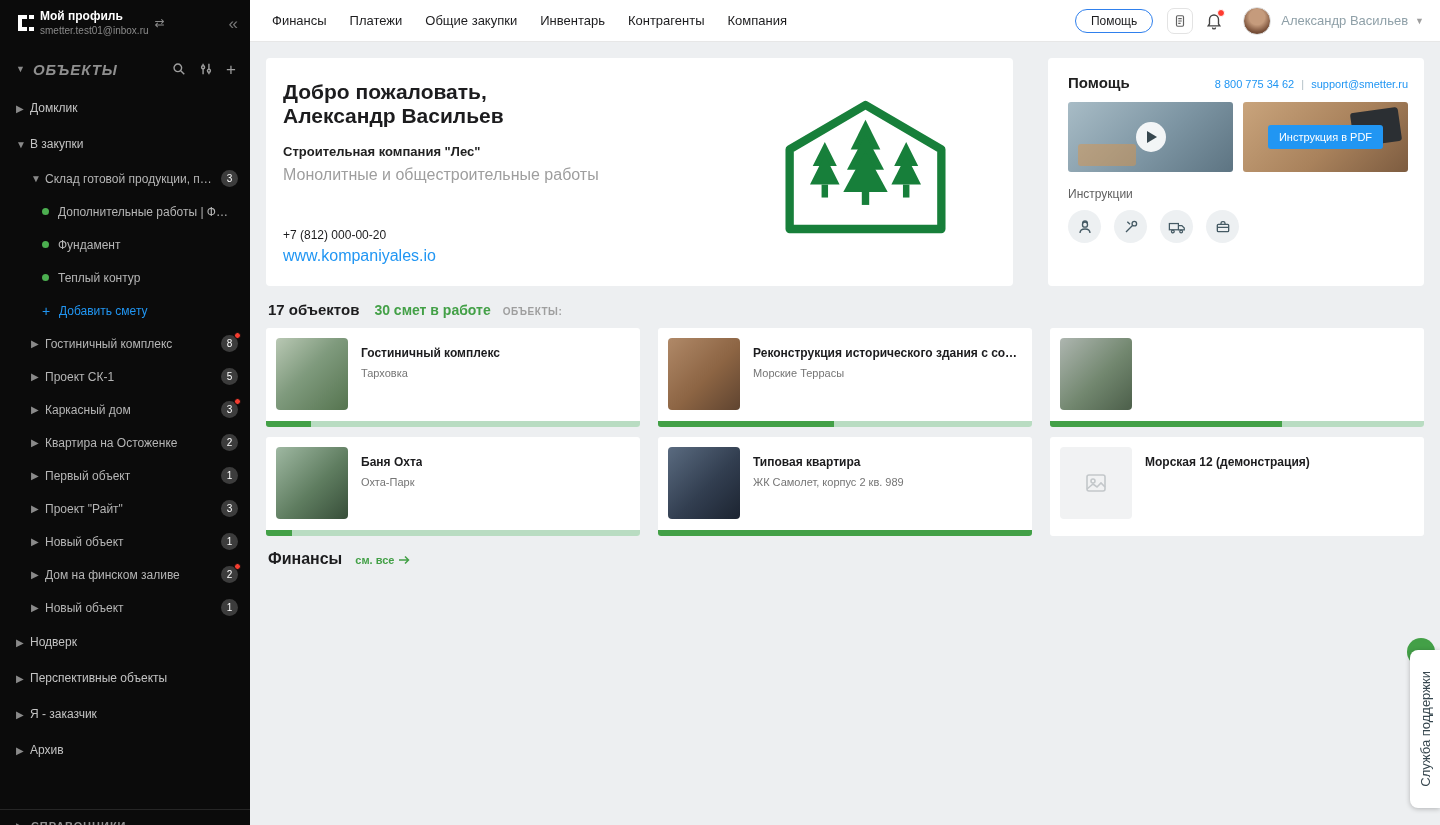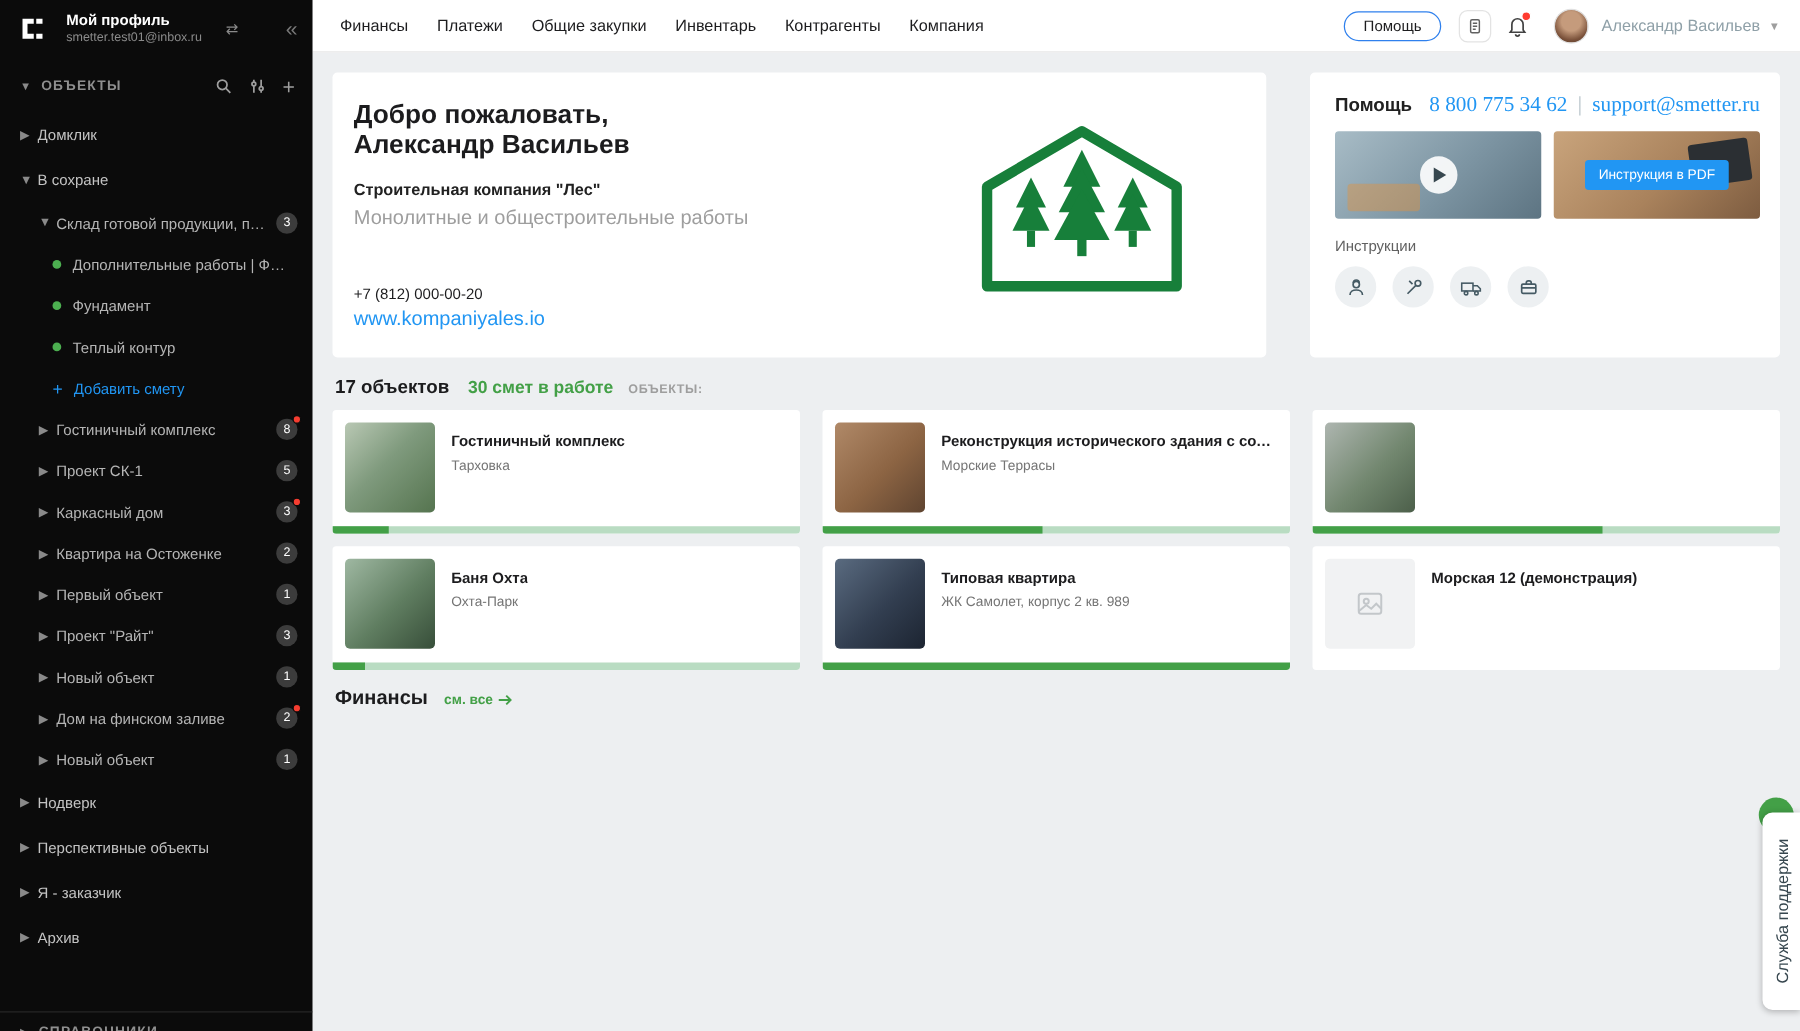--- a/index.html
+++ b/index.html
@@ -2,32 +2,32 @@
 <html><head>
 <meta charset="utf-8">
 <style>
   * { box-sizing: border-box; margin: 0; padding: 0; }
   html,body { width:1440px; height:825px; overflow:hidden; }
   body { font-family:"Liberation Sans", sans-serif; background:#edeff1; position:relative; color:#212121; }
   .clickable { cursor:pointer; }
 
   
   .sidebar { position:absolute; left:0; top:0; width:250px; height:825px; background:#0b0b0b; overflow:hidden; z-index:5; }
-  .profile-row { height:46px; display:flex; align-items:center; padding:0 12px 0 14px; gap:15px; }
+  .profile-row { height:46px; display:flex; align-items:center; padding:0 12px 0 14px; gap:2px; }
   .logo-mark { width:24px; height:24px; flex:0 0 auto; }
   .profile-text { line-height:1.2; }
   .profile-title { font-size:12px; font-weight:bold; color:#ffffff; }
   .profile-email { font-size:10px; color:#8a8a8a; margin-top:2px; }
   .swap-icon { color:#8a8a8a; font-size:12px; margin-left:4px; }
   .profile-spacer { flex:1; }
   .collapse-icon { color:#787878; font-size:17px; line-height:1; }
 
   .objects-header { display:flex; align-items:center; height:30px; margin-top:8px; padding:0 14px 0 16px; }
   .objects-header .caret { color:#8a8a8a; font-size:9px; margin-right:8px; }
-  .objects-header .hdr-label { font-size:11px; font-weight:bold; letter-spacing:1px; color:#8f8f8f; flex:1; }
+  .objects-header .hdr-label { font-size:15px; font-weight:bold; letter-spacing:1px; color:#8f8f8f; flex:1;font-style:italic; }
   .hdr-icons { display:flex; align-items:center; gap:13px; color:#9e9e9e; }
   .hdr-icons svg { display:block; }
   .hdr-plus { font-size:17px; color:#9e9e9e; line-height:1; }
 
   .tree { margin-top:6px; }
   .tree-row { display:flex; align-items:center; height:33px; padding-right:12px; color:#b5b5b5; font-size:12px; position:relative; }
   .tree-row.lvl0 { padding-left:16px; height:36px; color:#c3c3c3; }
   .tree-row.lvl1 { padding-left:31px; }
   .tree-row.lvl2 { padding-left:42px; }
   .tree-row .chev { width:14px; flex:0 0 auto; font-size:10px; color:#8a8a8a; }
@@ -64,21 +64,21 @@
   .welcome-h { font-size:21px; font-weight:bold; line-height:1.15; color:#1c1c1e; }
   .welcome-company { font-size:13px; font-weight:bold; margin-top:16px; }
   .welcome-desc { font-size:16px; color:#9e9e9e; margin-top:7px; }
   .welcome-phone { font-size:12px; color:#1c1c1e; margin-top:44px; }
   .welcome-site { font-size:16px; color:#2196f3; margin-top:5px; display:inline-block; }
   .welcome-logo { position:absolute; right:55px; top:34px; }
 
   .help-card { width:376px; height:228px; padding:16px 16px 0 20px; }
   .help-top { display:flex; align-items:baseline; justify-content:space-between; }
   .help-title { font-size:15px; font-weight:bold; }
-  .help-contacts { font-size:17px; color:#2196f3; white-space:nowrap;font-family:Liberation Serif, serif; }
+  .help-contacts { font-size:11px; color:#2196f3; white-space:nowrap; }
   .help-contacts .sep { color:#b0bec5; margin:0 4px; }
   .thumb-row { display:flex; gap:10px; margin-top:11px; }
   .help-thumb { flex:1; height:70px; border-radius:3px; position:relative; display:flex; align-items:center; justify-content:center; overflow:hidden; }
   .video-thumb { background:linear-gradient(135deg,#a8bcc6 0%,#7d95a3 55%,#5d7482 100%); }
   .video-thumb .blob { position:absolute; left:10px; bottom:6px; width:58px; height:22px; background:rgba(224,146,64,.45); border-radius:3px; }
   .play-btn { width:30px; height:30px; border-radius:50%; background:rgba(255,255,255,.9); display:flex; align-items:center; justify-content:center; position:relative; z-index:1; }
   .play-btn .tri { width:0; height:0; border-left:10px solid #37474f; border-top:6px solid transparent; border-bottom:6px solid transparent; margin-left:3px; }
   .pdf-thumb { background:linear-gradient(135deg,#c9a47c 0%,#a9825c 55%,#7d5c40 100%); }
   .pdf-thumb .tablet { position:absolute; right:8px; top:8px; width:48px; height:34px; background:#2b2f33; border-radius:3px; transform:rotate(-8deg); }
   .pdf-btn { position:relative; z-index:1; background:#2196f3; color:#fff; font-size:11px; padding:6px 11px; border-radius:3px; border:none; font-family:inherit; white-space:nowrap; }
@@ -150,21 +150,21 @@
     </span>
   </div>
 
   <nav class="tree">
       <div class="tree-row clickable lvl0">
         <span class="chev">▶</span>
         <span class="tree-label">Домклик</span>
       </div>
       <div class="tree-row clickable lvl0">
         <span class="chev">▼</span>
-        <span class="tree-label">В сохране</span>
+        <span class="tree-label">В закупки</span>
       </div>
       <div class="tree-row clickable lvl1">
         <span class="chev">▼</span>
         <span class="tree-label">Склад готовой продукции, пгт. ...</span>
         <span class="badge">3</span>
       </div>
       <div class="tree-row clickable lvl2">
         <span class="dot"></span>
         <span class="tree-label">Дополнительные работы | Фунда...</span>
       </div>

